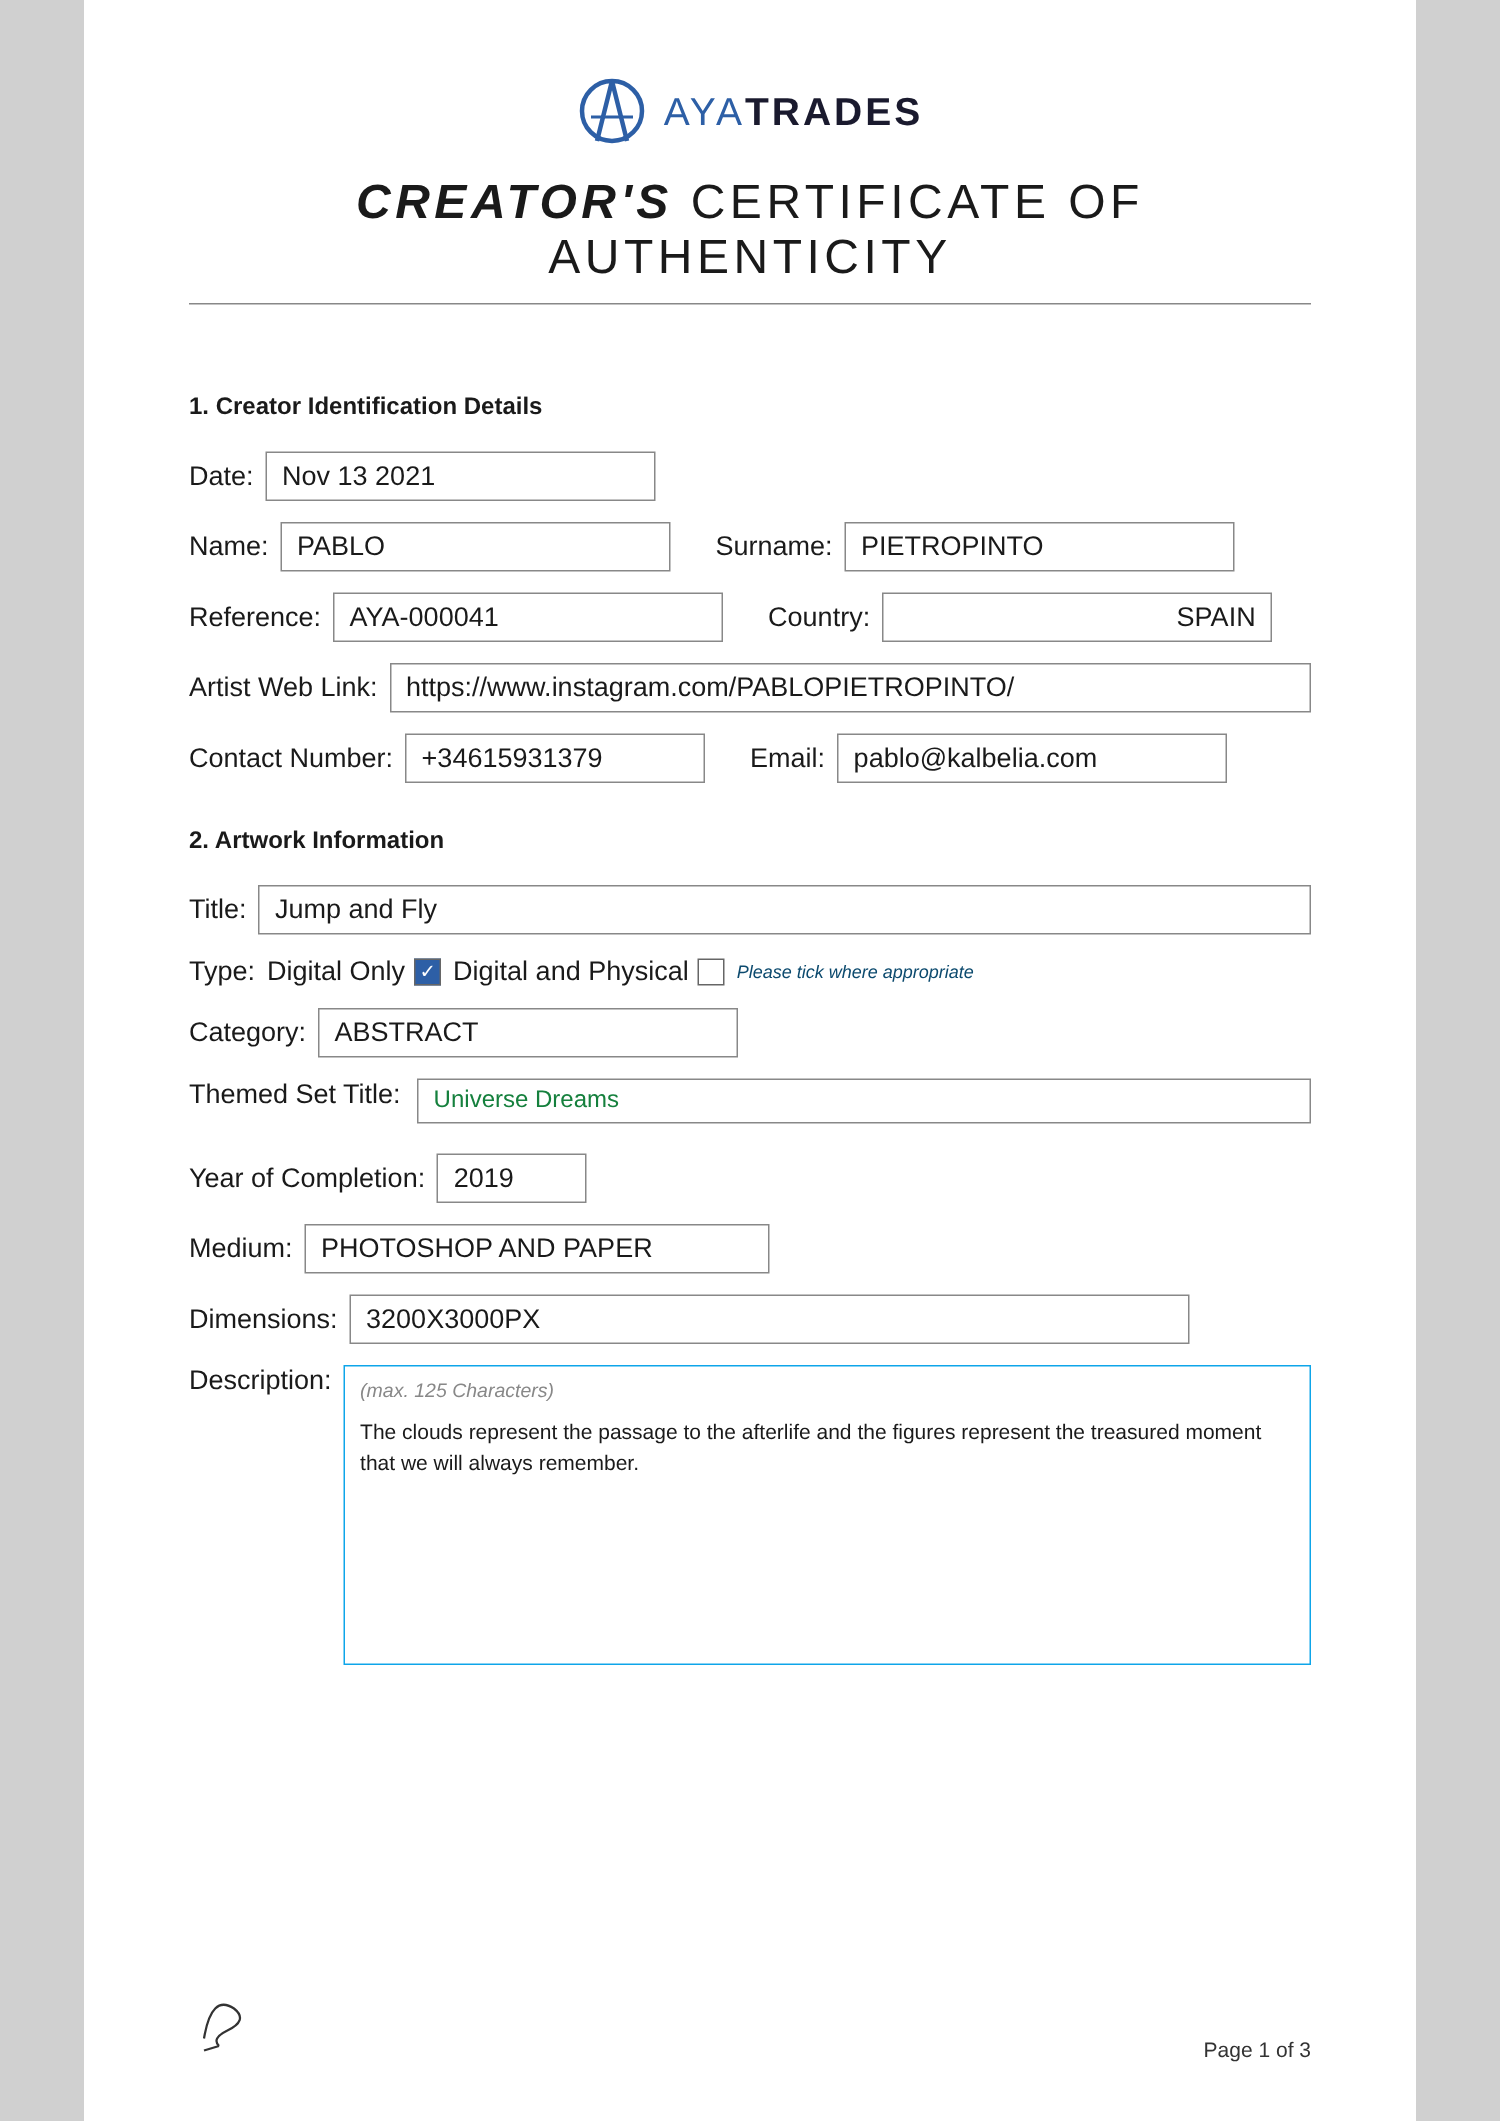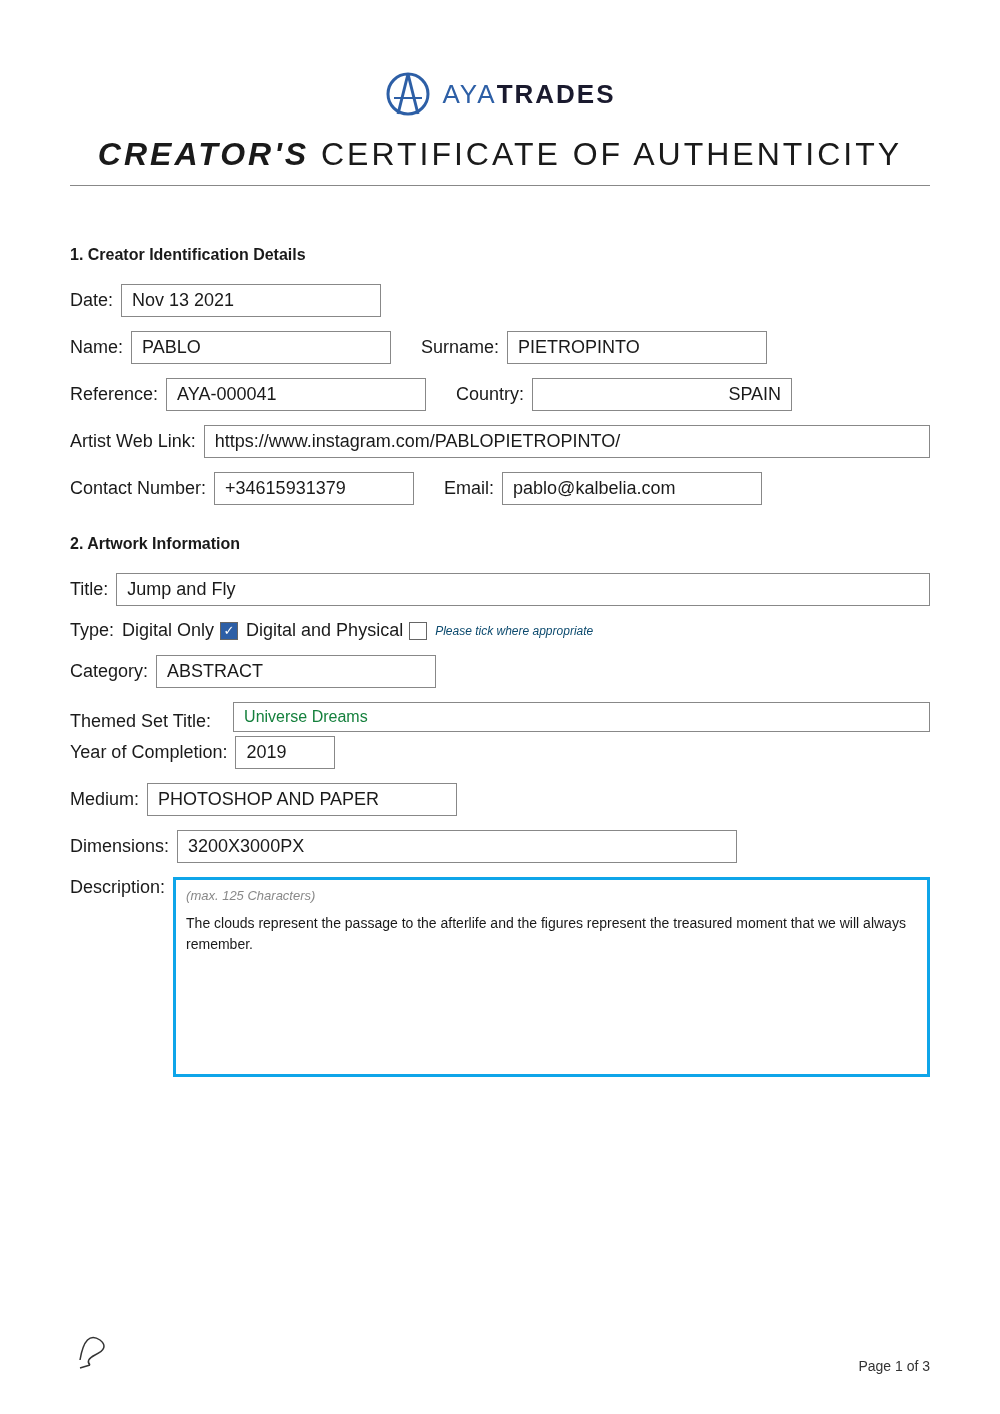--- a/index.html
+++ b/index.html
@@ -11,24 +11,24 @@
     body {
       background: #d0d0d0;
       display: flex;
       justify-content: center;
       align-items: flex-start;
       min-height: 100vh;
       font-family: Arial, Helvetica, sans-serif;
     }
 
     .page {
-      width: 1000px;
+      width: 888px;
       min-height: 1414px;
       background: #ffffff;
-      padding: 70px 70px 60px 70px;
+      padding: 50px 70px 60px 70px;
       position: relative;
     }
 
     
     .header {
       display: flex;
       flex-direction: column;
       align-items: center;
       margin-bottom: 30px;
     }
@@ -186,21 +186,21 @@
 
     
     .description-row {
       display: flex;
       align-items: flex-start;
       gap: 8px;
       margin-bottom: 14px;
     }
 
     .description-box {
-      border: 3px solid #0ea5e9;
+      border: 1px solid #0ea5e9;
       padding: 8px 10px;
       font-size: 14px;
       color: #1a1a1a;
       background: #fff;
       flex: 1;
       min-height: 200px;
     }
 
     .desc-hint {
       font-size: 13px;
@@ -227,23 +227,23 @@
     }
 
     .page-number {
       font-size: 14px;
       color: #333;
     }
 
     
     .themed-row {
       display: flex;
-      align-items: flex-end;
-      gap: 22px;
-      margin-bottom: 4px;
+      align-items: flex-start;
+      gap: 11px;
+      margin-bottom: 20px;
     }
 
     .themed-box {
       border: 1px solid #888;
       padding: 5px 10px;
       font-size: 16px;
       color: #15803d;
       background: #fff;
       flex: 1;
     }

